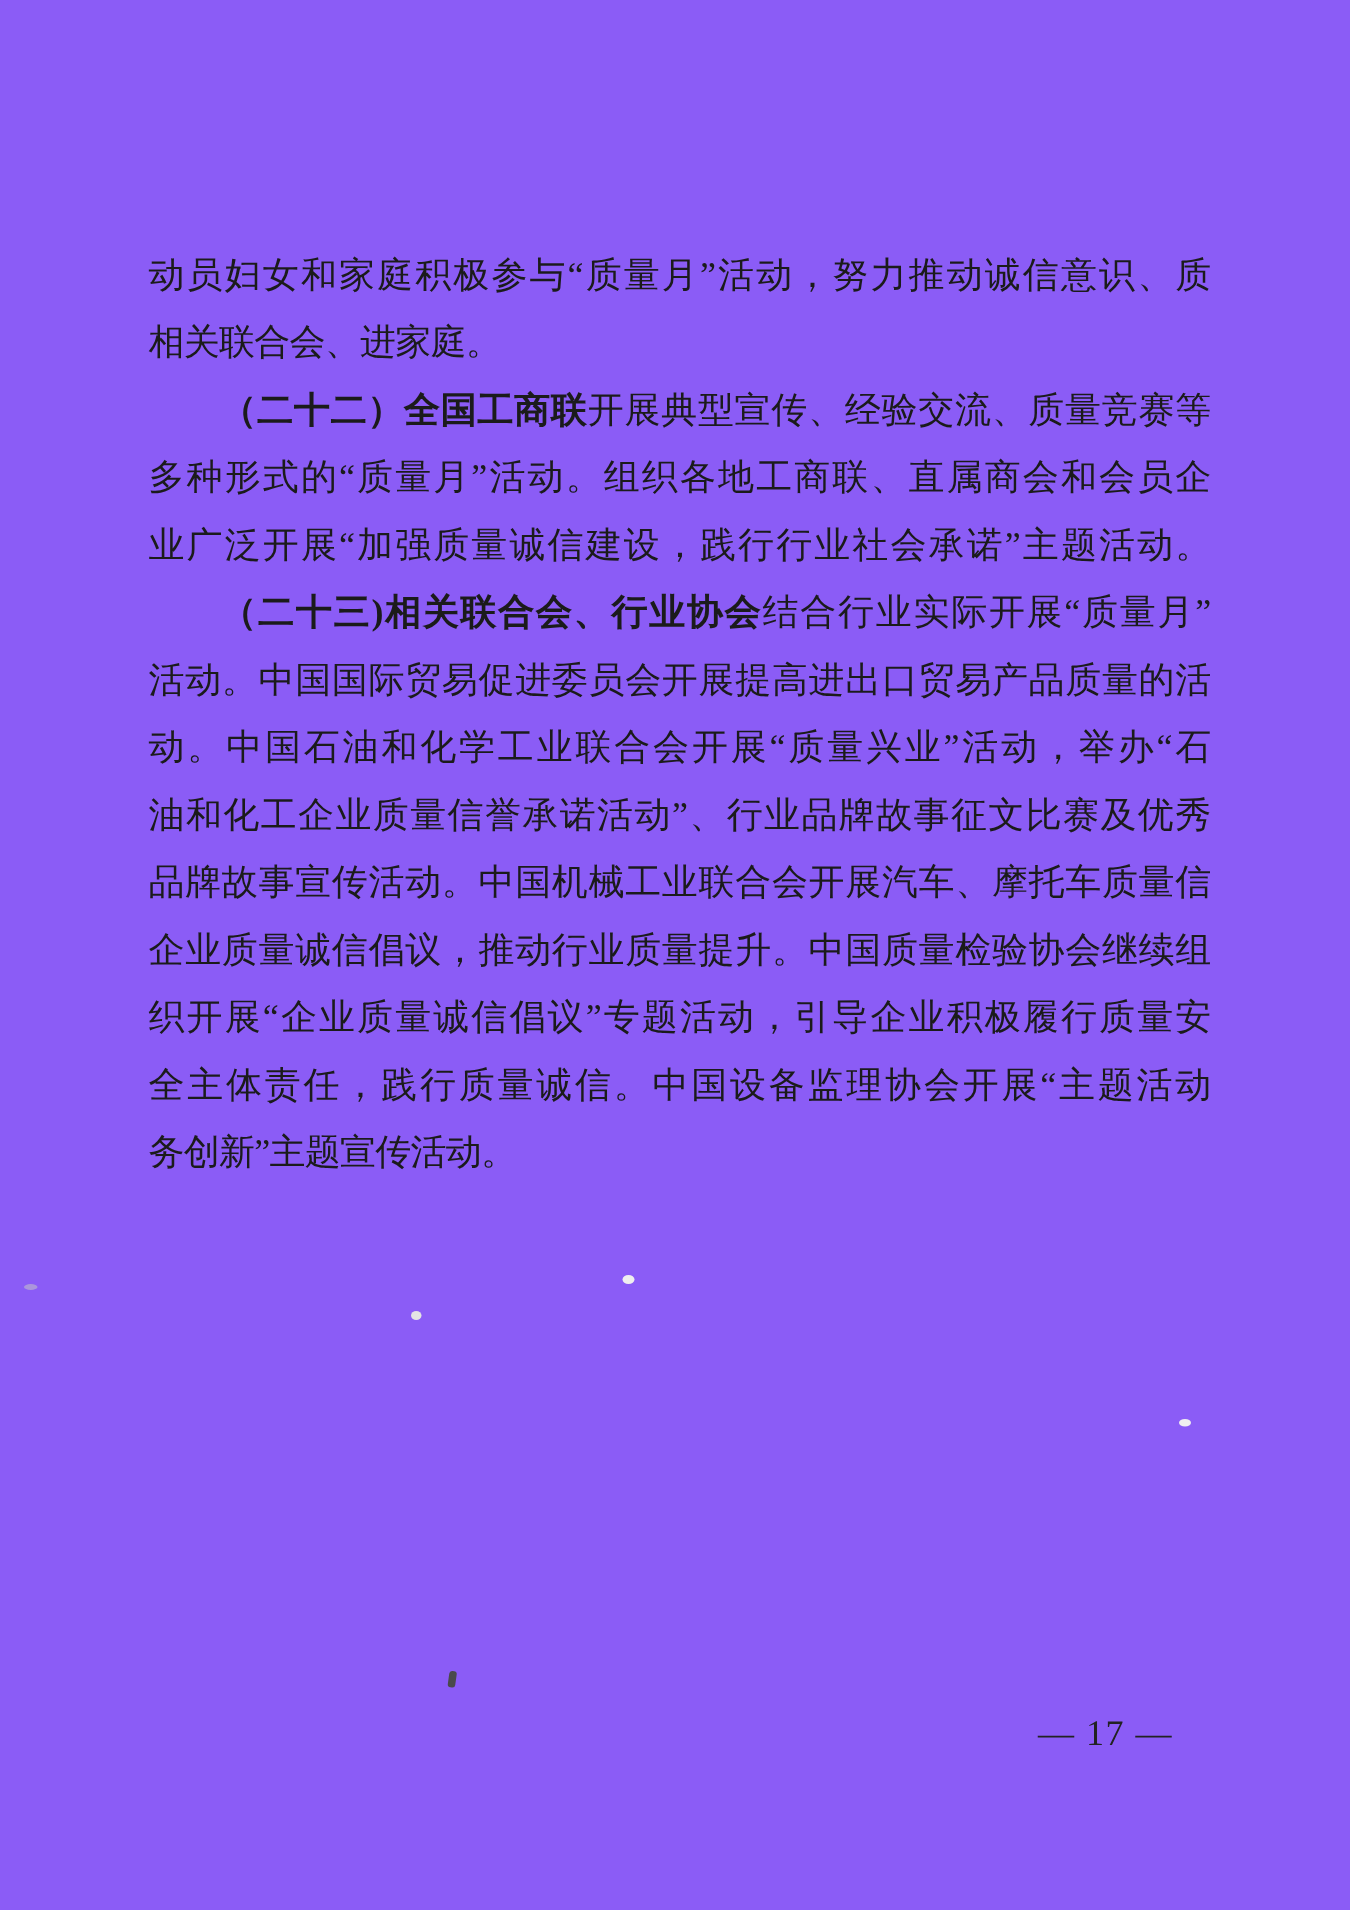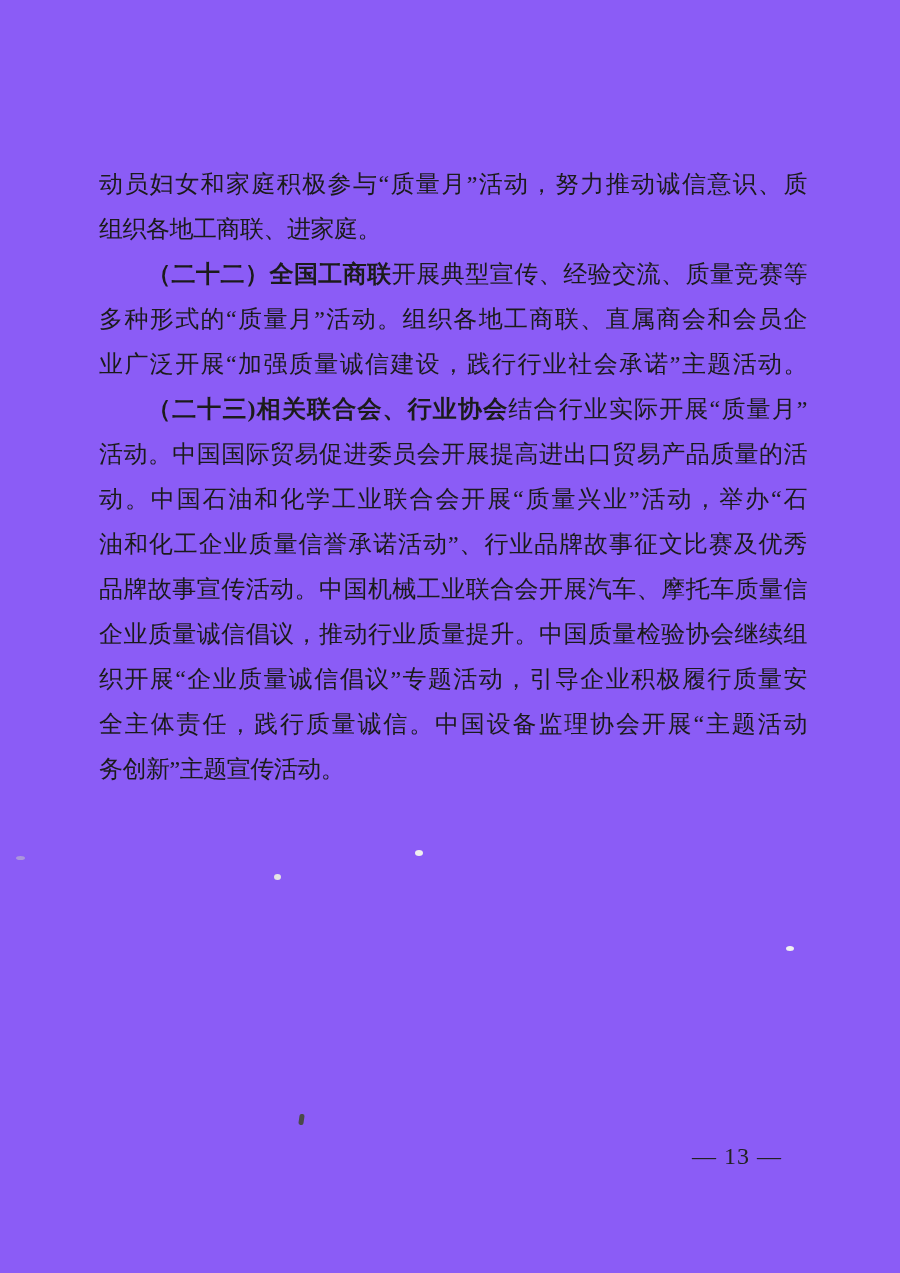--- a/index.html
+++ b/index.html
@@ -62,36 +62,36 @@
   .speck-4 { left: 415px; top: 850px; width: 8px; height: 6px; background: #efefef; border-radius: 50%; }
   .speck-5 { left: 786px; top: 946px; width: 8px; height: 5px; background: #f0f0f0; border-radius: 50%; }
 </style>
 </head>
 <body>
 
 <div class="page">
 
   <div class="doc-body">
       <div class="line"><span>动员妇女和家庭积极参与“质量月”活动，努力推动诚信意识、质</span></div>
-      <div class="line short"><span>组织各地工商联、进家庭。</span></div>
+      <div class="line short"><span>相关联合会、进家庭。</span></div>
       <div class="line indent"><span class="b">（二十二）全国工商联</span><span>开展典型宣传、经验交流、质量竞赛等</span></div>
       <div class="line"><span>多种形式的“质量月”活动。组织各地工商联、直属商会和会员企</span></div>
       <div class="line"><span>业广泛开展“加强质量诚信建设，践行行业社会承诺”主题活动。</span></div>
       <div class="line indent"><span class="b">（二十三)相关联合会、行业协会</span><span>结合行业实际开展“质量月”</span></div>
       <div class="line"><span>活动。中国国际贸易促进委员会开展提高进出口贸易产品质量的活</span></div>
       <div class="line"><span>动。中国石油和化学工业联合会开展“质量兴业”活动，举办“石</span></div>
       <div class="line"><span>油和化工企业质量信誉承诺活动”、行业品牌故事征文比赛及优秀</span></div>
       <div class="line"><span>品牌故事宣传活动。中国机械工业联合会开展汽车、摩托车质量信</span></div>
       <div class="line"><span>企业质量诚信倡议，推动行业质量提升。中国质量检验协会继续组</span></div>
       <div class="line"><span>织开展“企业质量诚信倡议”专题活动，引导企业积极履行质量安</span></div>
       <div class="line"><span>全主体责任，践行质量诚信。中国设备监理协会开展“主题活动</span></div>
       <div class="line short"><span>务创新”主题宣传活动。</span></div>
     </div>
 
-  <div class="page-number">— 13 —</div>
+  <div class="page-number">— 17 —</div>
 
   <div class="speck speck-1"></div>
   <div class="speck speck-2"></div>
   <div class="speck speck-3"></div>
   <div class="speck speck-4"></div>
   <div class="speck speck-5"></div>
 
 </div>
 
 </body></html>

